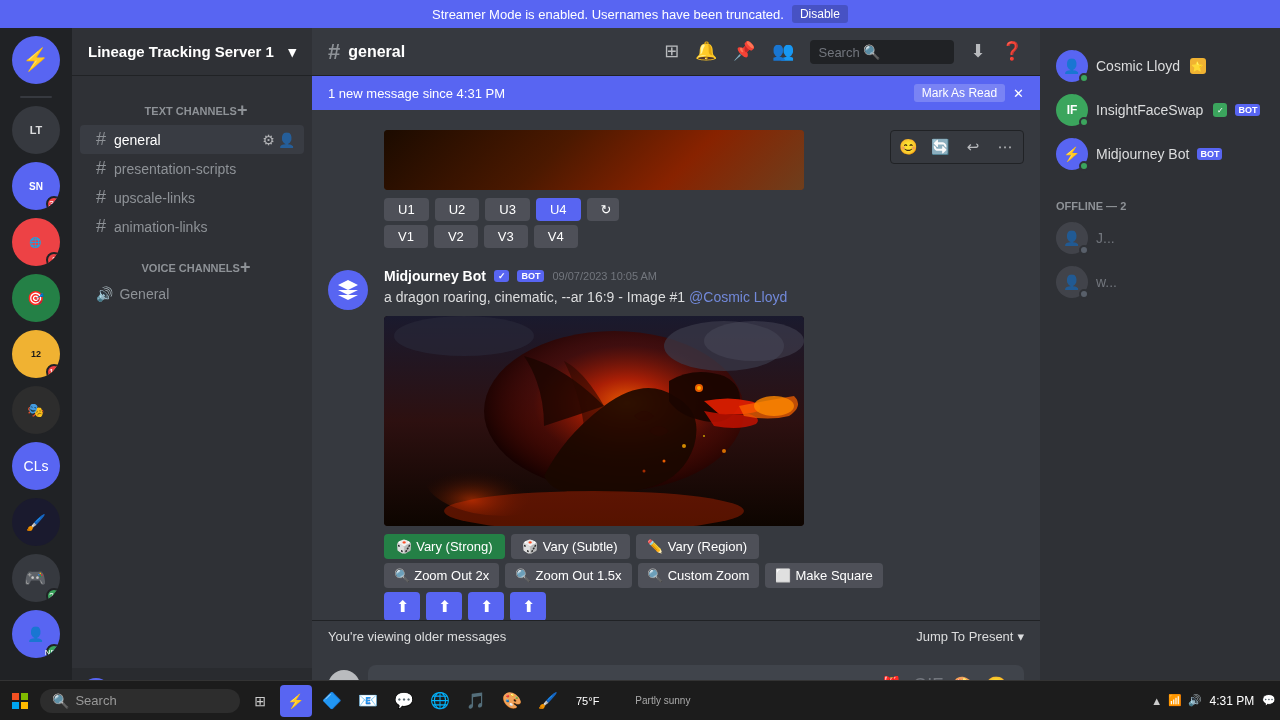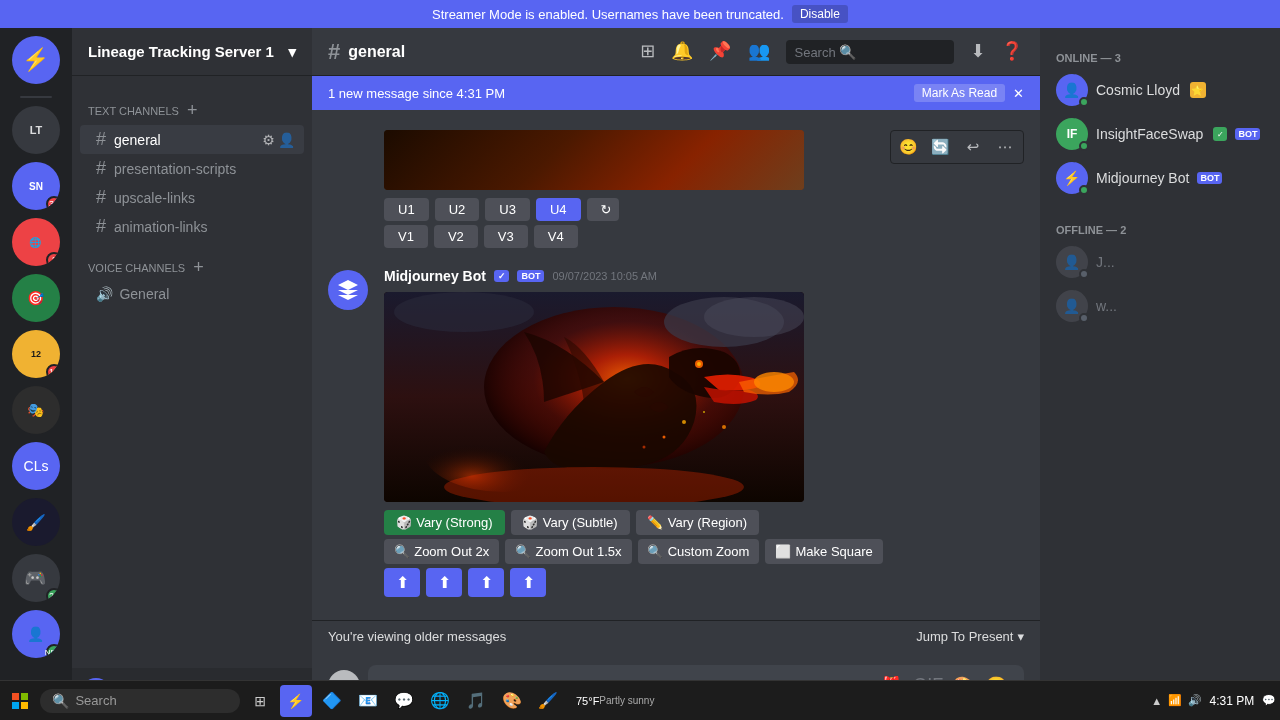--- a/index.html
+++ b/index.html
@@ -18,40 +18,40 @@
     #icon-bar { width: 72px; background: #202225; display: flex; flex-direction: column; align-items: center; padding: 8px 0; gap: 4px; overflow: hidden; }
     .server-icon { width: 48px; height: 48px; border-radius: 50%; background: #5865f2; display: flex; align-items: center; justify-content: center; cursor: pointer; font-size: 18px; color: white; position: relative; margin-bottom: 4px; }
     .server-icon.image { background: #36393f; overflow: hidden; }
     .server-icon .badge { position: absolute; bottom: -2px; right: -2px; background: #ed4245; border-radius: 50%; width: 16px; height: 16px; font-size: 9px; color: white; display: flex; align-items: center; justify-content: center; border: 2px solid #202225; }
     .divider-line { width: 32px; height: 2px; background: #36393f; border-radius: 1px; margin: 4px 0; }
 
     
     #server-sidebar { width: 240px; background: #2f3136; display: flex; flex-direction: column; }
     #server-header { padding: 0 16px; height: 48px; display: flex; align-items: center; justify-content: space-between; border-bottom: 1px solid #202225; font-weight: 600; font-size: 15px; color: white; cursor: pointer; }
     #channels-list { flex: 1; padding: 8px 0; overflow-y: auto; }
-    .channel-section-header { padding: 16px 8px 4px 16px; font-size: 11px; font-weight: 400; color: #8e9297; text-transform: uppercase; display: flex; align-items: center; justify-content: flex-start; cursor: pointer; gap: 8px; }
+    .channel-section-header { padding: 16px 8px 4px 16px; font-size: 11px; font-weight: 700; color: #8e9297; text-transform: uppercase; display: flex; align-items: center; justify-content: center; cursor: pointer; }
     .channel-item { display: flex; align-items: center; padding: 4px 8px 4px 16px; border-radius: 4px; margin: 0 8px; cursor: pointer; color: #8e9297; gap: 6px; font-size: 14px; }
     .channel-item:hover, .channel-item.active { background: #393c43; color: #dcddde; }
     .channel-item.active { color: white; }
     .channel-hash { color: #8e9297; font-size: 18px; margin-right: 2px; }
     .channel-settings { margin-left: auto; font-size: 14px; opacity: 0.6; }
     .voice-icon { font-size: 14px; }
     #user-panel { height: 52px; background: #292b2f; display: flex; align-items: center; padding: 0 8px; gap: 8px; }
     .user-avatar-small { width: 32px; height: 32px; border-radius: 50%; background: #5865f2; display: flex; align-items: center; justify-content: center; color: white; font-size: 14px; position: relative; }
     .online-dot { position: absolute; bottom: -1px; right: -1px; width: 10px; height: 10px; background: #3ba55d; border-radius: 50%; border: 2px solid #292b2f; }
     .user-name-small { font-size: 13px; font-weight: 600; color: white; }
     .user-status-small { font-size: 11px; color: #8e9297; }
     .user-controls { margin-left: auto; display: flex; gap: 6px; color: #b9bbbe; font-size: 16px; }
 
     
     #main-content { flex: 1; display: flex; flex-direction: column; background: #36393f; }
     #channel-header { height: 48px; background: #36393f; border-bottom: 1px solid #202225; display: flex; align-items: center; padding: 0 16px; gap: 8px; }
     #channel-header .channel-name { font-weight: 700; font-size: 16px; color: white; }
     #channel-header .header-icons { margin-left: auto; display: flex; gap: 16px; color: #b9bbbe; font-size: 18px; cursor: pointer; }
-    #channel-header .search-box { background: #202225; border-radius: 4px; padding: 4px 8px; width: 168px; color: #72767d; font-size: 13px; }
+    #channel-header .search-box { background: #202225; border-radius: 4px; padding: 4px 8px; width: 144px; color: #72767d; font-size: 13px; }
 
     
     #notification-banner { background: #5865f2; padding: 8px 16px; display: flex; align-items: center; justify-content: space-between; color: white; font-size: 13px; }
     #notification-banner .mark-read { background: rgba(255,255,255,0.2); border: none; color: #ffffff; border-radius: 3px; padding: 2px 8px; cursor: pointer; font-size: 12px; display: flex; align-items: center; gap: 4px; }
 
     
     #messages-area { flex: 1; overflow-y: auto; padding: 16px 0; }
 
     
     .message-group { display: flex; padding: 4px 16px; gap: 16px; position: relative; }
@@ -277,20 +277,25 @@
           <svg width="24" height="24" viewBox="0 0 24 24" fill="white">
             <path d="M12 2L2 7l10 5 10-5-10-5zM2 17l10 5 10-5M2 12l10 5 10-5"></path>
           </svg>
         </div>
         <div class="msg-content">
           <div class="msg-header">
             <span class="msg-author">Midjourney Bot</span>
             <span class="verified-tag">✓</span>
             <span class="bot-tag">BOT</span>
             <span class="msg-timestamp">09/07/2023 10:05 AM</span>
+          </div>
+          <div class="msg-text">
+            <span>a dragon roaring, cinematic, --ar 16:9</span>
+            <span> - Image #1 </span>
+            <span class="mention">@Cosmic Lloyd</span>
           </div>
 
           <div class="msg-image-container" style="width:420px; height:210px; margin: 8px 0; cursor:pointer;">
             <svg width="420" height="210" viewBox="0 0 420 210">
               <defs>
                 <radialGradient id="bg1" cx="55%" cy="45%" r="60%">
                   <stop offset="0%" stop-color="#ff6600" stop-opacity="0.9"></stop>
                   <stop offset="25%" stop-color="#cc2200" stop-opacity="0.8"></stop>
                   <stop offset="60%" stop-color="#550800" stop-opacity="0.6"></stop>
                   <stop offset="100%" stop-color="#0d0000" stop-opacity="1"></stop>
@@ -407,21 +412,20 @@
           <span>🎁</span>
           <span>GIF</span>
           <span>🎨</span>
           <span>😊</span>
         </div>
       </div>
     </div>
   </div>
 
   <div id="members-sidebar">
-    <div class="members-section-header">ONLINE — 3</div>
 
     <div class="member-item">
       <div class="member-avatar" style="background:#5865f2;">
         <span>👤</span>
         <div class="member-status-dot online"></div>
       </div>
       <span class="member-name">Cosmic Lloyd</span>
       <span class="member-badge" style="background:#f0b232; color:white; font-size:10px; width:16px; height:16px; border-radius:3px; display:inline-flex; align-items:center; justify-content:center;">⭐</span>
     </div>
 
@@ -501,21 +505,21 @@
   </div>
   <div class="taskbar-icon">
     <span style="font-size:16px; color:#ff9800;">🎨</span>
   </div>
   <div class="taskbar-icon">
     <span style="font-size:16px; color:#9c27b0;">🖌️</span>
   </div>
 
   <div style="display:flex; flex-direction:row; padding: 0 8px; cursor:pointer;">
     <span style="color:white; font-size:11px;">75°F</span>
-    <span style="color:#aaa; font-size:10px;">Partly sunny</span>
+    <span style="color:#aaa; font-size:10px;margin-left:36px;">Partly sunny</span>
   </div>
 
   <div class="system-tray">
     <div class="tray-icons">
       <span style="cursor:pointer;">▲</span>
       <span style="cursor:pointer;">📶</span>
       <span style="cursor:pointer;">🔊</span>
     </div>
     <div style="text-align:right; cursor:pointer;">
       <div style="color:white; font-size:12px;">4:31 PM</div>

